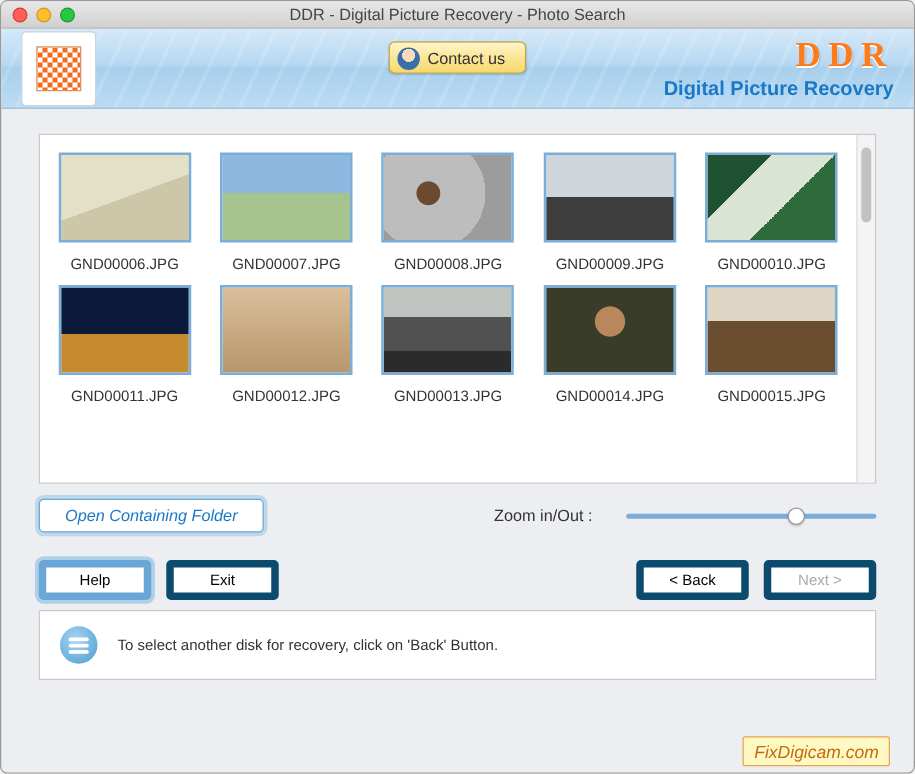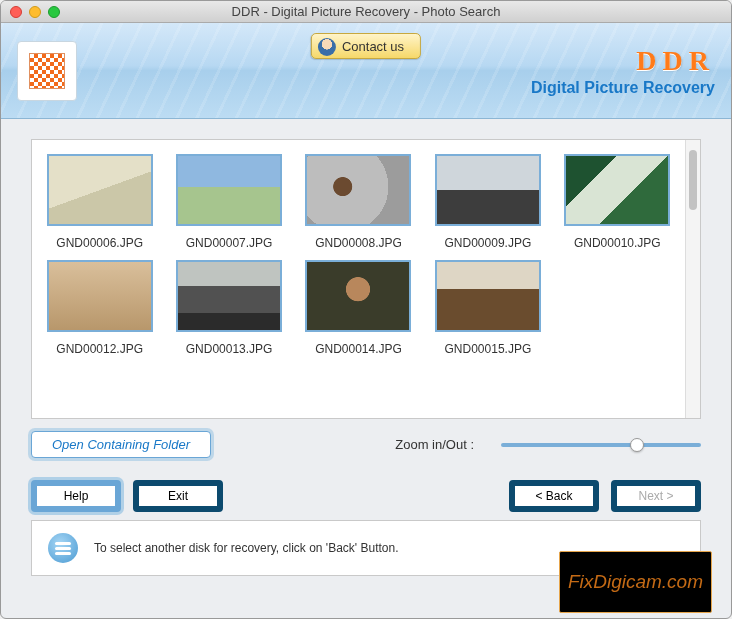--- a/index.html
+++ b/index.html
@@ -39,21 +39,21 @@
 .tl-min { background: #febc2e; border: 0.5px solid #d09a1a; }
 .tl-max { background: #28c840; border: 0.5px solid #1c9a2e; }
 .title {
   position: absolute;
   left: 0; right: 0;
   text-align: center;
   font-size: 13px;
   color: #444;
 }
 .banner {
-  height: 96px;
+  height: 64px;
   background: linear-gradient(180deg, #d4e8f9 0%, #b7d8f2 45%, #a8cfec 50%, #bcdcf3 100%);
   border-bottom: 1px solid #8cb6d4;
   display: flex;
   align-items: center;
   padding: 0 16px;
   position: relative;
   overflow: hidden;
 }
 .banner::before {
   content: "";
@@ -270,24 +270,24 @@
   content: "";
   width: 16px; height: 3px;
   background: #fff;
   border-radius: 2px;
   box-shadow: 0 -5px 0 #fff, 0 5px 0 #fff;
 }
 .hint-text { font-size: 12px; color: #333; }
 .watermark {
   position: absolute;
   right: 20px; bottom: 6px;
-  background: #000000;
+  background: #fef9c3;
   border: 1px solid #e6a54b;
-  padding: 19px 8px;
-  font-size: 19px;
+  padding: 3px 8px;
+  font-size: 14px;
   color: #c46a15;
   font-style: italic;
   border-radius: 2px;
 }
 </style>
 </head>
 <body>
 
 <div class="window">
   <div class="titlebar">
@@ -328,20 +328,24 @@
               <div class="thumb-img t3"></div>
               <div class="thumb-label">GND00008.JPG</div>
             </div>
             <div class="thumb">
               <div class="thumb-img t4"></div>
               <div class="thumb-label">GND00009.JPG</div>
             </div>
             <div class="thumb">
               <div class="thumb-img t5"></div>
               <div class="thumb-label">GND00010.JPG</div>
+            </div>
+            <div class="thumb">
+              <div class="thumb-img t6"></div>
+              <div class="thumb-label">GND00011.JPG</div>
             </div>
             <div class="thumb">
               <div class="thumb-img t7"></div>
               <div class="thumb-label">GND00012.JPG</div>
             </div>
             <div class="thumb">
               <div class="thumb-img t8"></div>
               <div class="thumb-label">GND00013.JPG</div>
             </div>
             <div class="thumb">

